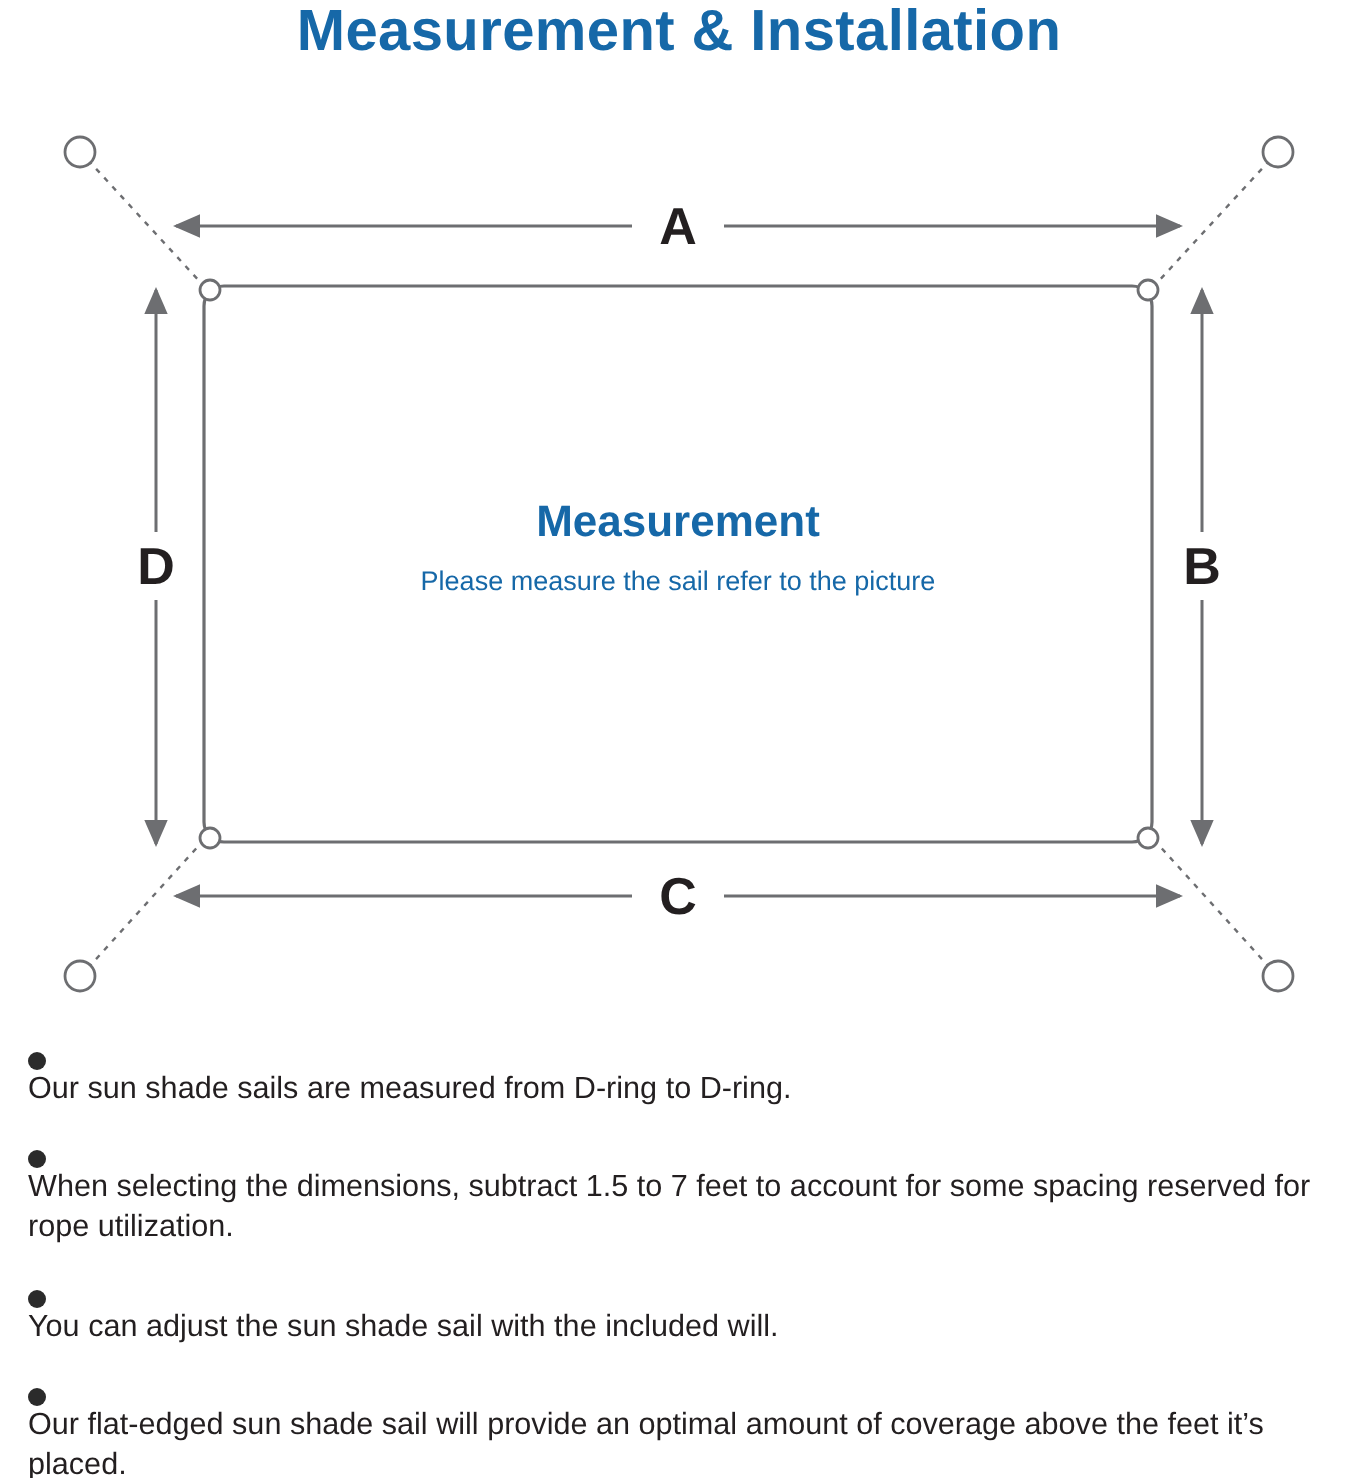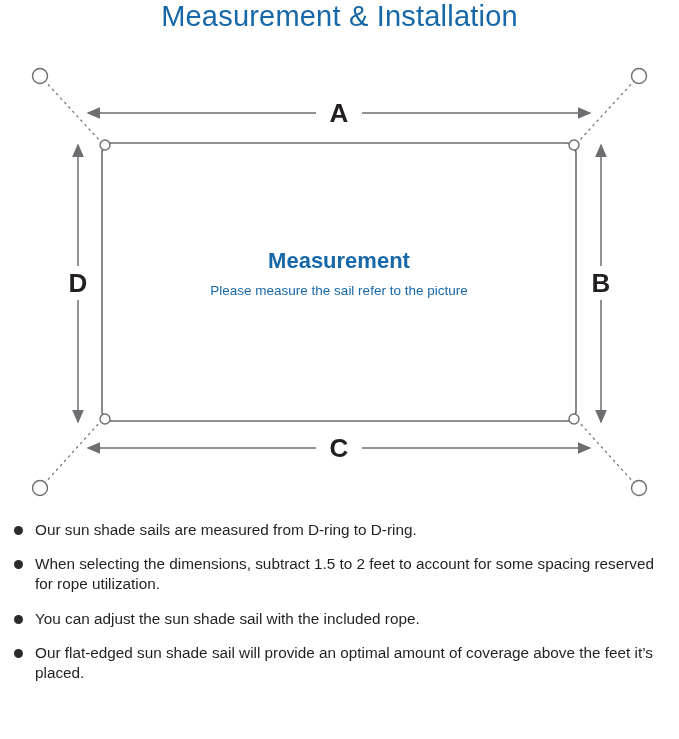--- a/index.html
+++ b/index.html
@@ -20,21 +20,21 @@
     width: 679px;
     height: 739px;
   }
   .title {
     position: absolute;
     top: 0px;
     left: 0;
     width: 679px;
     text-align: center;
     font-size: 29px;
-    font-weight: normal;
+    font-weight: bold;
     color: #1668a8;
     letter-spacing: 0.2px;
   }
   .diagram {
     position: absolute;
     top: 50px;
     left: 0;
     width: 679px;
     height: 460px;
   }
@@ -63,20 +63,21 @@
     left: 0;
     top: 520px;
     width: 679px;
   }
   .note {
     position: relative;
     display: flex;
     align-items: flex-start;
     margin: 0 0 14px 0;
     padding: 0 14px 0 14px;
+    flex-direction: column;
   }
   .note .bullet {
     flex: 0 0 auto;
     width: 9px;
     height: 9px;
     border-radius: 50%;
     background: #2b2b2b;
     margin: 6px 12px 0 0;
   }
   .note .note-text {
@@ -151,25 +152,25 @@
     </svg>
   </div>
 
   <div class="notes">
     <div class="note">
       <span class="bullet"></span>
       <span class="note-text">Our sun shade sails are measured from D-ring to D-ring.</span>
     </div>
     <div class="note">
       <span class="bullet"></span>
-      <span class="note-text">When selecting the dimensions, subtract 1.5 to 2 feet to account for some spacing reserved for rope utilization.</span>
+      <span class="note-text">When selecting the dimensions, subtract 1.5 to 7 feet to account for some spacing reserved for rope utilization.</span>
     </div>
     <div class="note">
       <span class="bullet"></span>
-      <span class="note-text">You can adjust the sun shade sail with the included rope.</span>
+      <span class="note-text">You can adjust the sun shade sail with the included will.</span>
     </div>
     <div class="note">
       <span class="bullet"></span>
       <span class="note-text">Our flat-edged sun shade sail will provide an optimal amount of coverage above the feet it’s placed.</span>
     </div>
   </div>
 
 </div>
 
 </body></html>

